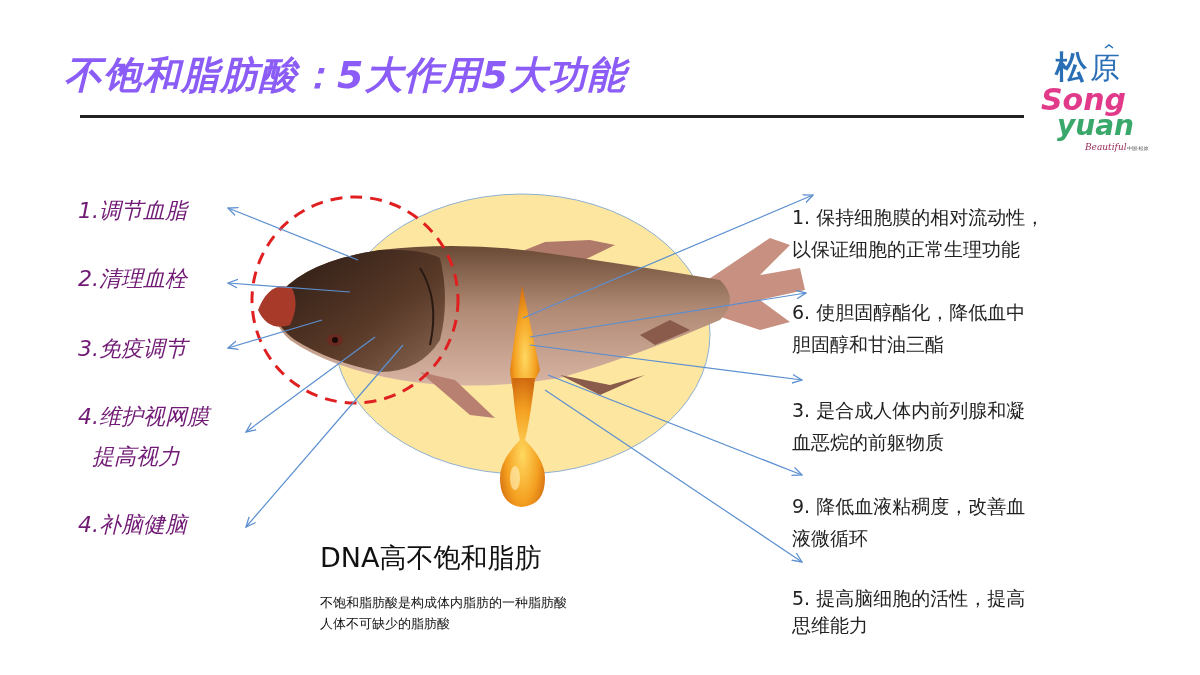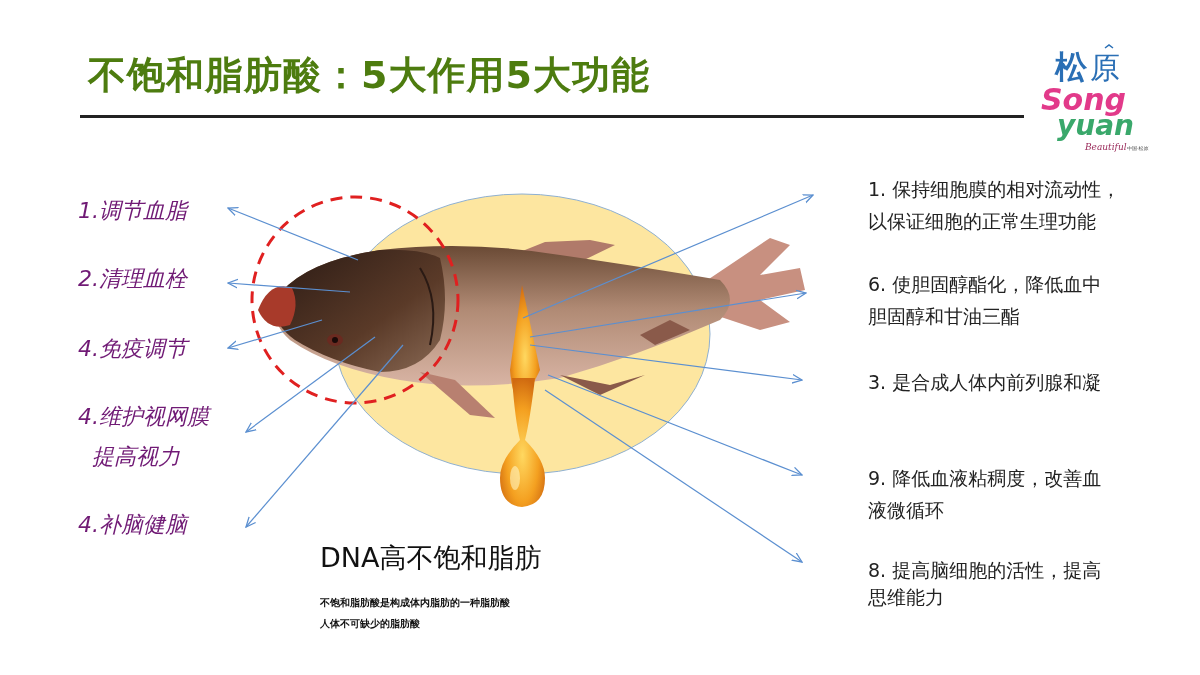--- a/index.html
+++ b/index.html
@@ -1,25 +1,25 @@
 <!DOCTYPE html>
 <html><head>
 <meta charset="utf-8">
 <style>
   html, body { margin: 0; padding: 0; }
   body { width: 1200px; height: 675px; background: #ffffff; position: relative; overflow: hidden;
          font-family: "DejaVu Sans", "Liberation Sans", sans-serif; color: #111; }
-  .title { position: absolute; left: 88px; top: 50px; font-size: 38px; font-weight: bold; letter-spacing: 1px; color: #4d7c0f; }
+  .title { position: absolute; left: 64px; top: 50px; font-size: 38px; font-weight: bold; letter-spacing: 1px; color: #8b5cf6; font-style: italic; }
   .divider { position: absolute; left: 80px; top: 115px; width: 944px; height: 3px; background: #222; }
   .logo { position: absolute; left: 1035px; top: 40px; width: 120px; height: 115px; }
   .left-item { position: absolute; left: 78px; font-size: 22px; color: #701a75; line-height: 1.0; font-style: italic; }
-  .right-item { position: absolute; left: 868px; width: 300px; font-size: 19px; color: #222; line-height: 32px; }
+  .right-item { position: absolute; left: 792px; width: 300px; font-size: 19px; color: #222; line-height: 32px; margin-top: 28px; }
   .caption { position: absolute; left: 320px; width: 420px; text-align: left; }
   .caption-title { top: 540px; font-size: 27px; color: #111; }
-  .caption-sub { top: 592px; font-size: 10px; color: #111; line-height: 21px; font-weight: bold; }
+  .caption-sub { top: 592px; font-size: 13px; color: #111; line-height: 21px; }
   svg.art { position: absolute; left: 0; top: 0; }
 </style>
 </head>
 <body>
 
 <div class="title">不饱和脂肪酸：5大作用5大功能</div>
 <div class="divider"></div>
 
 <div class="logo">
   <svg width="120" height="115" viewBox="0 0 120 115">
@@ -95,42 +95,43 @@
     <line x1="523" y1="318" x2="813" y2="195"></line>
     <line x1="530" y1="337" x2="806" y2="293"></line>
     <line x1="530" y1="345" x2="802" y2="380"></line>
     <line x1="548" y1="375" x2="802" y2="475"></line>
     <line x1="545" y1="390" x2="802" y2="562"></line>
   </g>
 </svg>
 
 <div class="left-item" style="top:200px">1.调节血脂</div>
 <div class="left-item" style="top:268px">2.清理血栓</div>
-<div class="left-item" style="top:338px">4.免疫调节</div>
+<div class="left-item" style="top:338px">3.免疫调节</div>
 <div class="left-item" style="top:406px">4.维护视网膜</div>
 <div class="left-item" style="top:446px; left:92px">提高视力</div>
 <div class="left-item" style="top:514px">4.补脑健脑</div>
 
 <div class="right-item" style="top:173px">
   <div>1. 保持细胞膜的相对流动性，</div>
   <div>以保证细胞的正常生理功能</div>
 </div>
 <div class="right-item" style="top:268px">
   <div>6. 使胆固醇酯化，降低血中</div>
   <div>胆固醇和甘油三酯</div>
 </div>
 <div class="right-item" style="top:366px">
   <div>3. 是合成人体内前列腺和凝</div>
+  <div>血恶烷的前躯物质</div>
 </div>
 <div class="right-item" style="top:462px">
   <div>9. 降低血液粘稠度，改善血</div>
   <div>液微循环</div>
 </div>
 <div class="right-item" style="top:557px; line-height:27px">
-  <div>8. 提高脑细胞的活性，提高</div>
+  <div>5. 提高脑细胞的活性，提高</div>
   <div>思维能力</div>
 </div>
 
 <div class="caption caption-title">DNA高不饱和脂肪</div>
 <div class="caption caption-sub">
   <div>不饱和脂肪酸是构成体内脂肪的一种脂肪酸</div>
   <div>人体不可缺少的脂肪酸</div>
 </div>
 
 </body></html>

